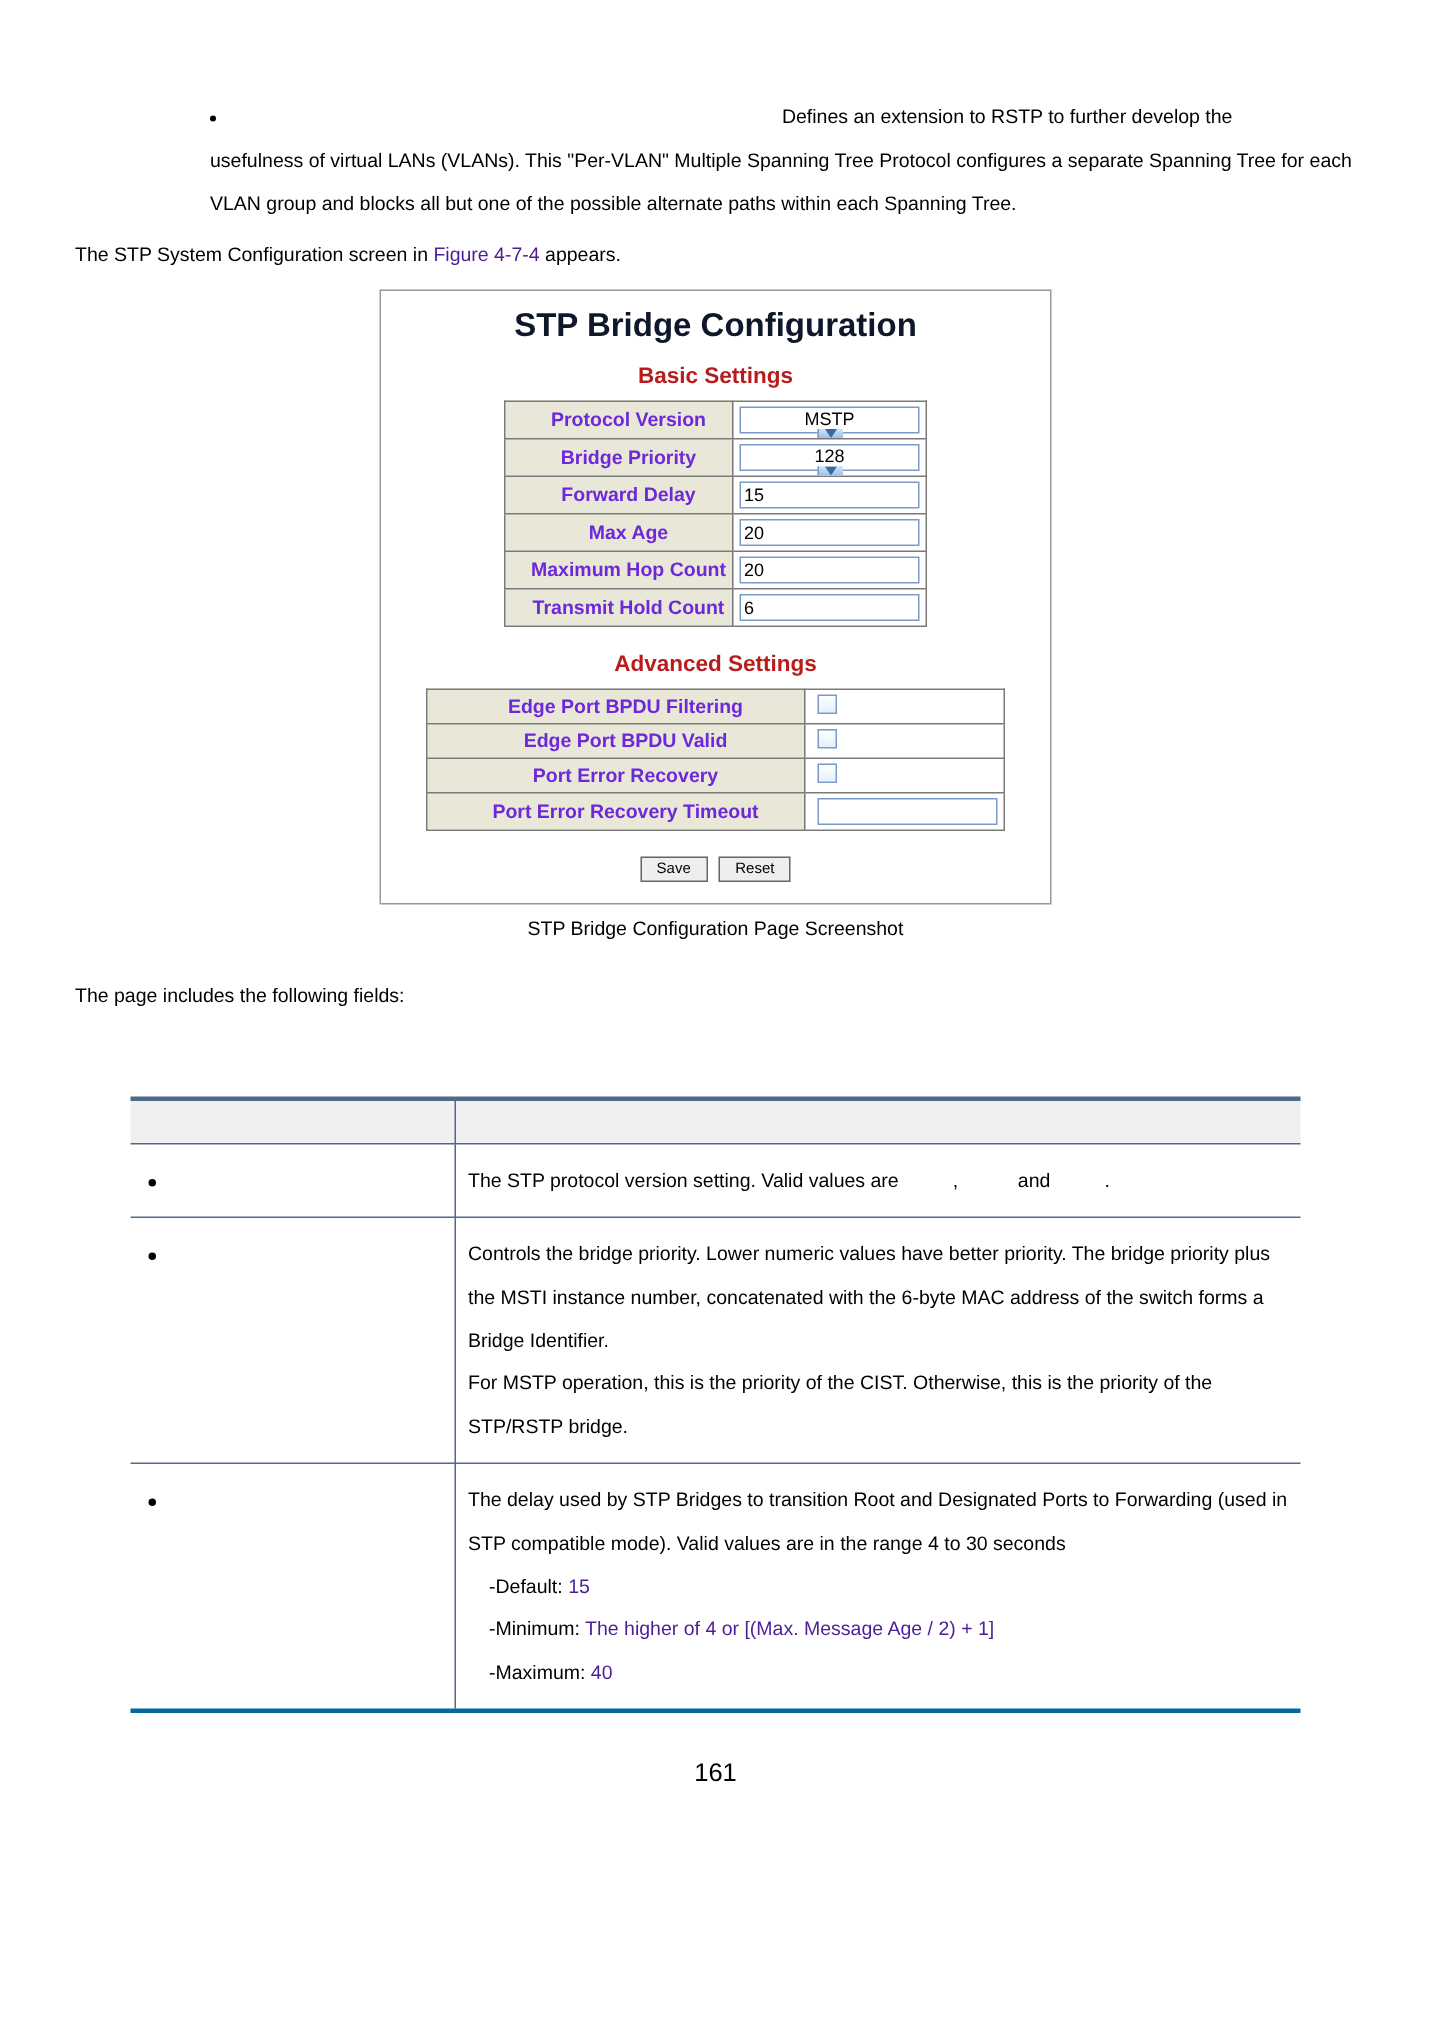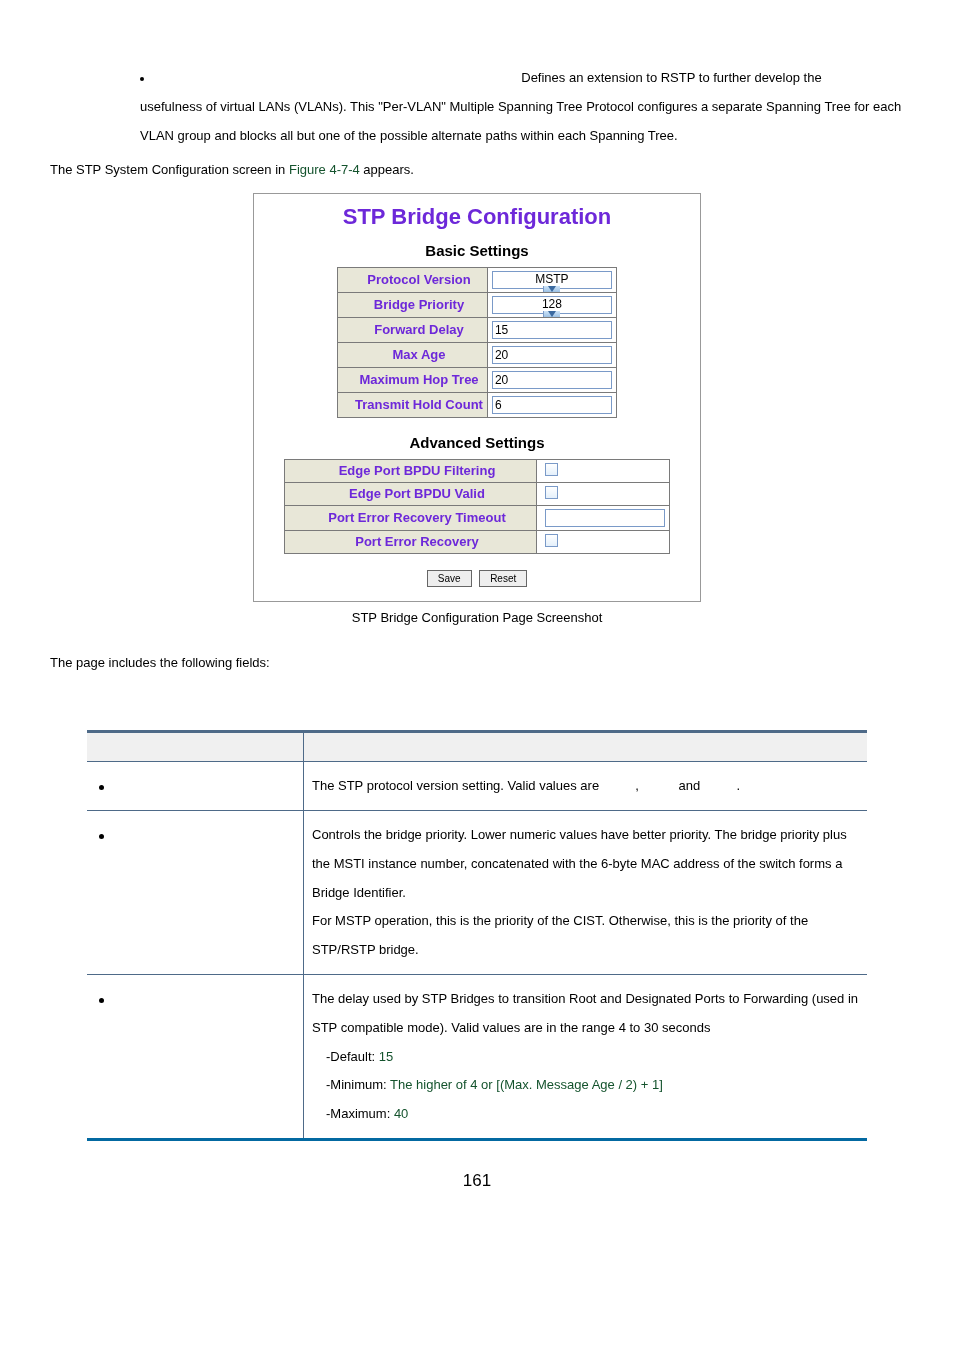--- a/index.html
+++ b/index.html
@@ -30,37 +30,37 @@
   .para {
     line-height: 2.2;
     margin-left: 90px;
     margin-right: 0;
   }
   .para-outer {
     line-height: 2.2;
     margin-left: 0;
     margin-top: 6px;
   }
-  .blue-link { color: #14532d; }
+  .blue-link { color: #4c1d95; }
 
   .config-box {
     width: 430px;
     margin: 8px auto 4px auto;
     border: 1px solid #999;
     padding: 6px 8px 14px 8px;
   }
   .config-title {
-    color: #6d28d9;
+    color: #0f172a;
     font-size: 22px;
     font-weight: bold;
     text-align: center;
     padding: 4px 0 8px 0;
   }
   .section-title {
-    color: #000000;
+    color: #b91c1c;
     font-size: 15px;
     font-weight: bold;
     text-align: center;
     padding: 4px 0 8px 0;
   }
   .basic-table, .adv-table {
     margin: 0 auto;
     border-collapse: collapse;
   }
   .basic-table td, .adv-table td {
@@ -219,21 +219,21 @@
           </tr>
           <tr>
             <td class="lbl">Forward Delay</td>
             <td class="val"><input class="txt" value="15" style=""></td>
           </tr>
           <tr>
             <td class="lbl">Max Age</td>
             <td class="val"><input class="txt" value="20" style=""></td>
           </tr>
           <tr>
-            <td class="lbl">Maximum Hop Tree</td>
+            <td class="lbl">Maximum Hop Count</td>
             <td class="val"><input class="txt" value="20" style=""></td>
           </tr>
           <tr>
             <td class="lbl">Transmit Hold Count</td>
             <td class="val"><input class="txt" value="6" style=""></td>
           </tr>
         </tbody>
     </table>
 
     <div class="section-title" style="margin-top:12px;">Advanced Settings</div>
@@ -242,26 +242,26 @@
       <tbody id="adv-rows">
           <tr>
             <td class="lbl" style="width: 230px;">Edge Port BPDU Filtering</td>
             <td class="val"><span class="cb"></span></td>
           </tr>
           <tr>
             <td class="lbl" style="width: 230px;">Edge Port BPDU Valid</td>
             <td class="val"><span class="cb"></span></td>
           </tr>
           <tr>
+            <td class="lbl" style="width: 230px;">Port Error Recovery</td>
+            <td class="val"><span class="cb"></span></td>
+          </tr>
+          <tr>
             <td class="lbl" style="width: 230px;">Port Error Recovery Timeout</td>
             <td class="val"><input class="txt" value="" style=""></td>
-          </tr>
-          <tr>
-            <td class="lbl" style="width: 230px;">Port Error Recovery</td>
-            <td class="val"><span class="cb"></span></td>
           </tr>
         </tbody>
     </table>
 
     <div class="btn-row">
       <button class="winbtn">Save</button>
       <button class="winbtn">Reset</button>
     </div>
   </div>
 

